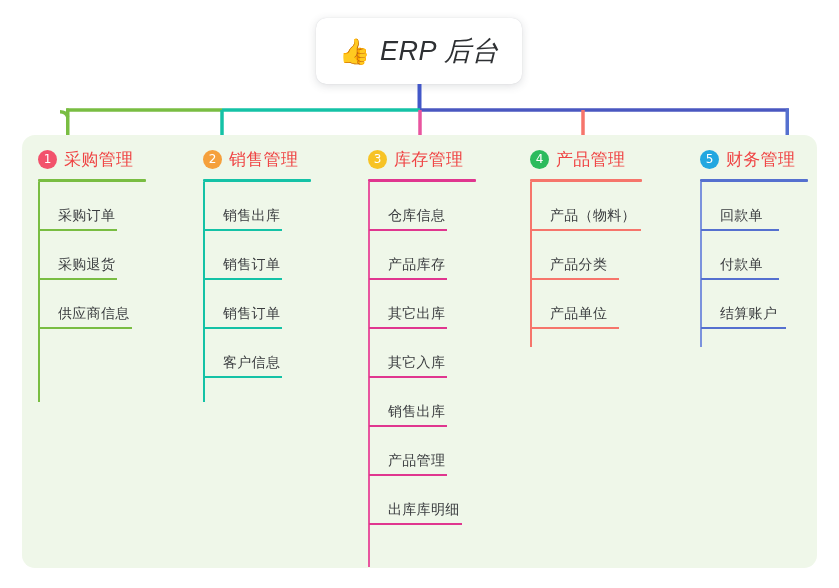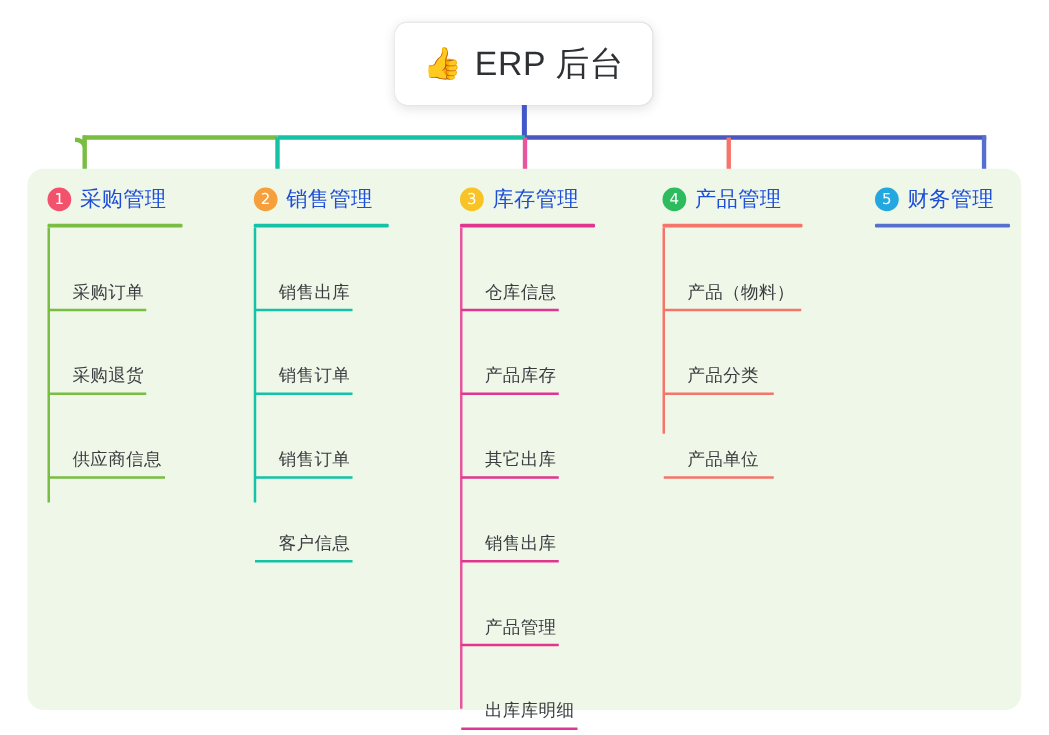--- a/index.html
+++ b/index.html
@@ -36,20 +36,21 @@
     font-size: 25px;
     line-height: 1;
     display: inline-block;
     filter: saturate(1.05);
   }
   #root-card .root-text {
     font-size: 27px;
     color: #2e3033;
     letter-spacing: .5px;
     white-space: nowrap;
+    font-style: italic;
   }
 
   
   #wires {
     position: absolute;
     left: 0; top: 0;
     width: 839px; height: 588px;
     pointer-events: none;
   }
 
@@ -82,21 +83,21 @@
     border-radius: 50%;
     color: #ffffff;
     font-size: 12px;
     line-height: 19px;
     text-align: center;
     flex: 0 0 auto;
     font-family: "DejaVu Sans", sans-serif;
   }
   .col-title {
     font-size: 17px;
-    color: #1d4ed8;
+    color: #ef4444;
     letter-spacing: .3px;
   }
   .head-rule {
     height: 3px;
     border-radius: 1px;
     margin-top: 7px;
   }
 
   
   .leaves {
@@ -104,21 +105,21 @@
     margin-top: 0px;
   }
   .spine {
     position: absolute;
     left: 0px;
     top: 0px;
     width: 2px;
   }
   .leaf {
     position: relative;
-    height: 67px;
+    height: 49px;
     box-sizing: border-box;
     padding-left: 20px;
     display: flex;
     align-items: flex-end;
   }
   .leaf-label {
     font-size: 14px;
     color: #3a3c3f;
     letter-spacing: .3px;
     white-space: nowrap;
@@ -226,20 +227,24 @@
         </div>
         <div class="leaf">
           <span class="leaf-label">产品库存</span>
           <div class="leaf-rule" style="background: rgb(224, 54, 143); width: 78px;"></div>
         </div>
         <div class="leaf">
           <span class="leaf-label">其它出库</span>
           <div class="leaf-rule" style="background: rgb(224, 54, 143); width: 78px;"></div>
         </div>
         <div class="leaf">
+          <span class="leaf-label">其它入库</span>
+          <div class="leaf-rule" style="background: rgb(224, 54, 143); width: 78px;"></div>
+        </div>
+        <div class="leaf">
           <span class="leaf-label">销售出库</span>
           <div class="leaf-rule" style="background: rgb(224, 54, 143); width: 78px;"></div>
         </div>
         <div class="leaf">
           <span class="leaf-label">产品管理</span>
           <div class="leaf-rule" style="background: rgb(224, 54, 143); width: 78px;"></div>
         </div>
         <div class="leaf">
           <span class="leaf-label">出库库明细</span>
           <div class="leaf-rule" style="background: rgb(224, 54, 143); width: 93px;"></div>
@@ -267,14 +272,29 @@
           <div class="leaf-rule" style="background: rgb(246, 117, 107); width: 88px;"></div>
         </div>
       </div>
     </div>
     <div class="column" style="left: 700px;">
       <div class="col-head">
         <span class="badge" style="background: rgb(34, 167, 224);">5</span>
         <span class="col-title">财务管理</span>
       </div>
       <div class="head-rule" style="background: rgb(85, 112, 207); width: 108px;"></div>
+      <div class="leaves">
+        <div class="spine" style="background: rgb(123, 146, 221); height: 165px;"></div>
+        <div class="leaf">
+          <span class="leaf-label">回款单</span>
+          <div class="leaf-rule" style="background: rgb(85, 112, 207); width: 78px;"></div>
+        </div>
+        <div class="leaf">
+          <span class="leaf-label">付款单</span>
+          <div class="leaf-rule" style="background: rgb(85, 112, 207); width: 78px;"></div>
+        </div>
+        <div class="leaf">
+          <span class="leaf-label">结算账户</span>
+          <div class="leaf-rule" style="background: rgb(85, 112, 207); width: 85px;"></div>
+        </div>
+      </div>
     </div>
   </div>
 
 </body></html>

